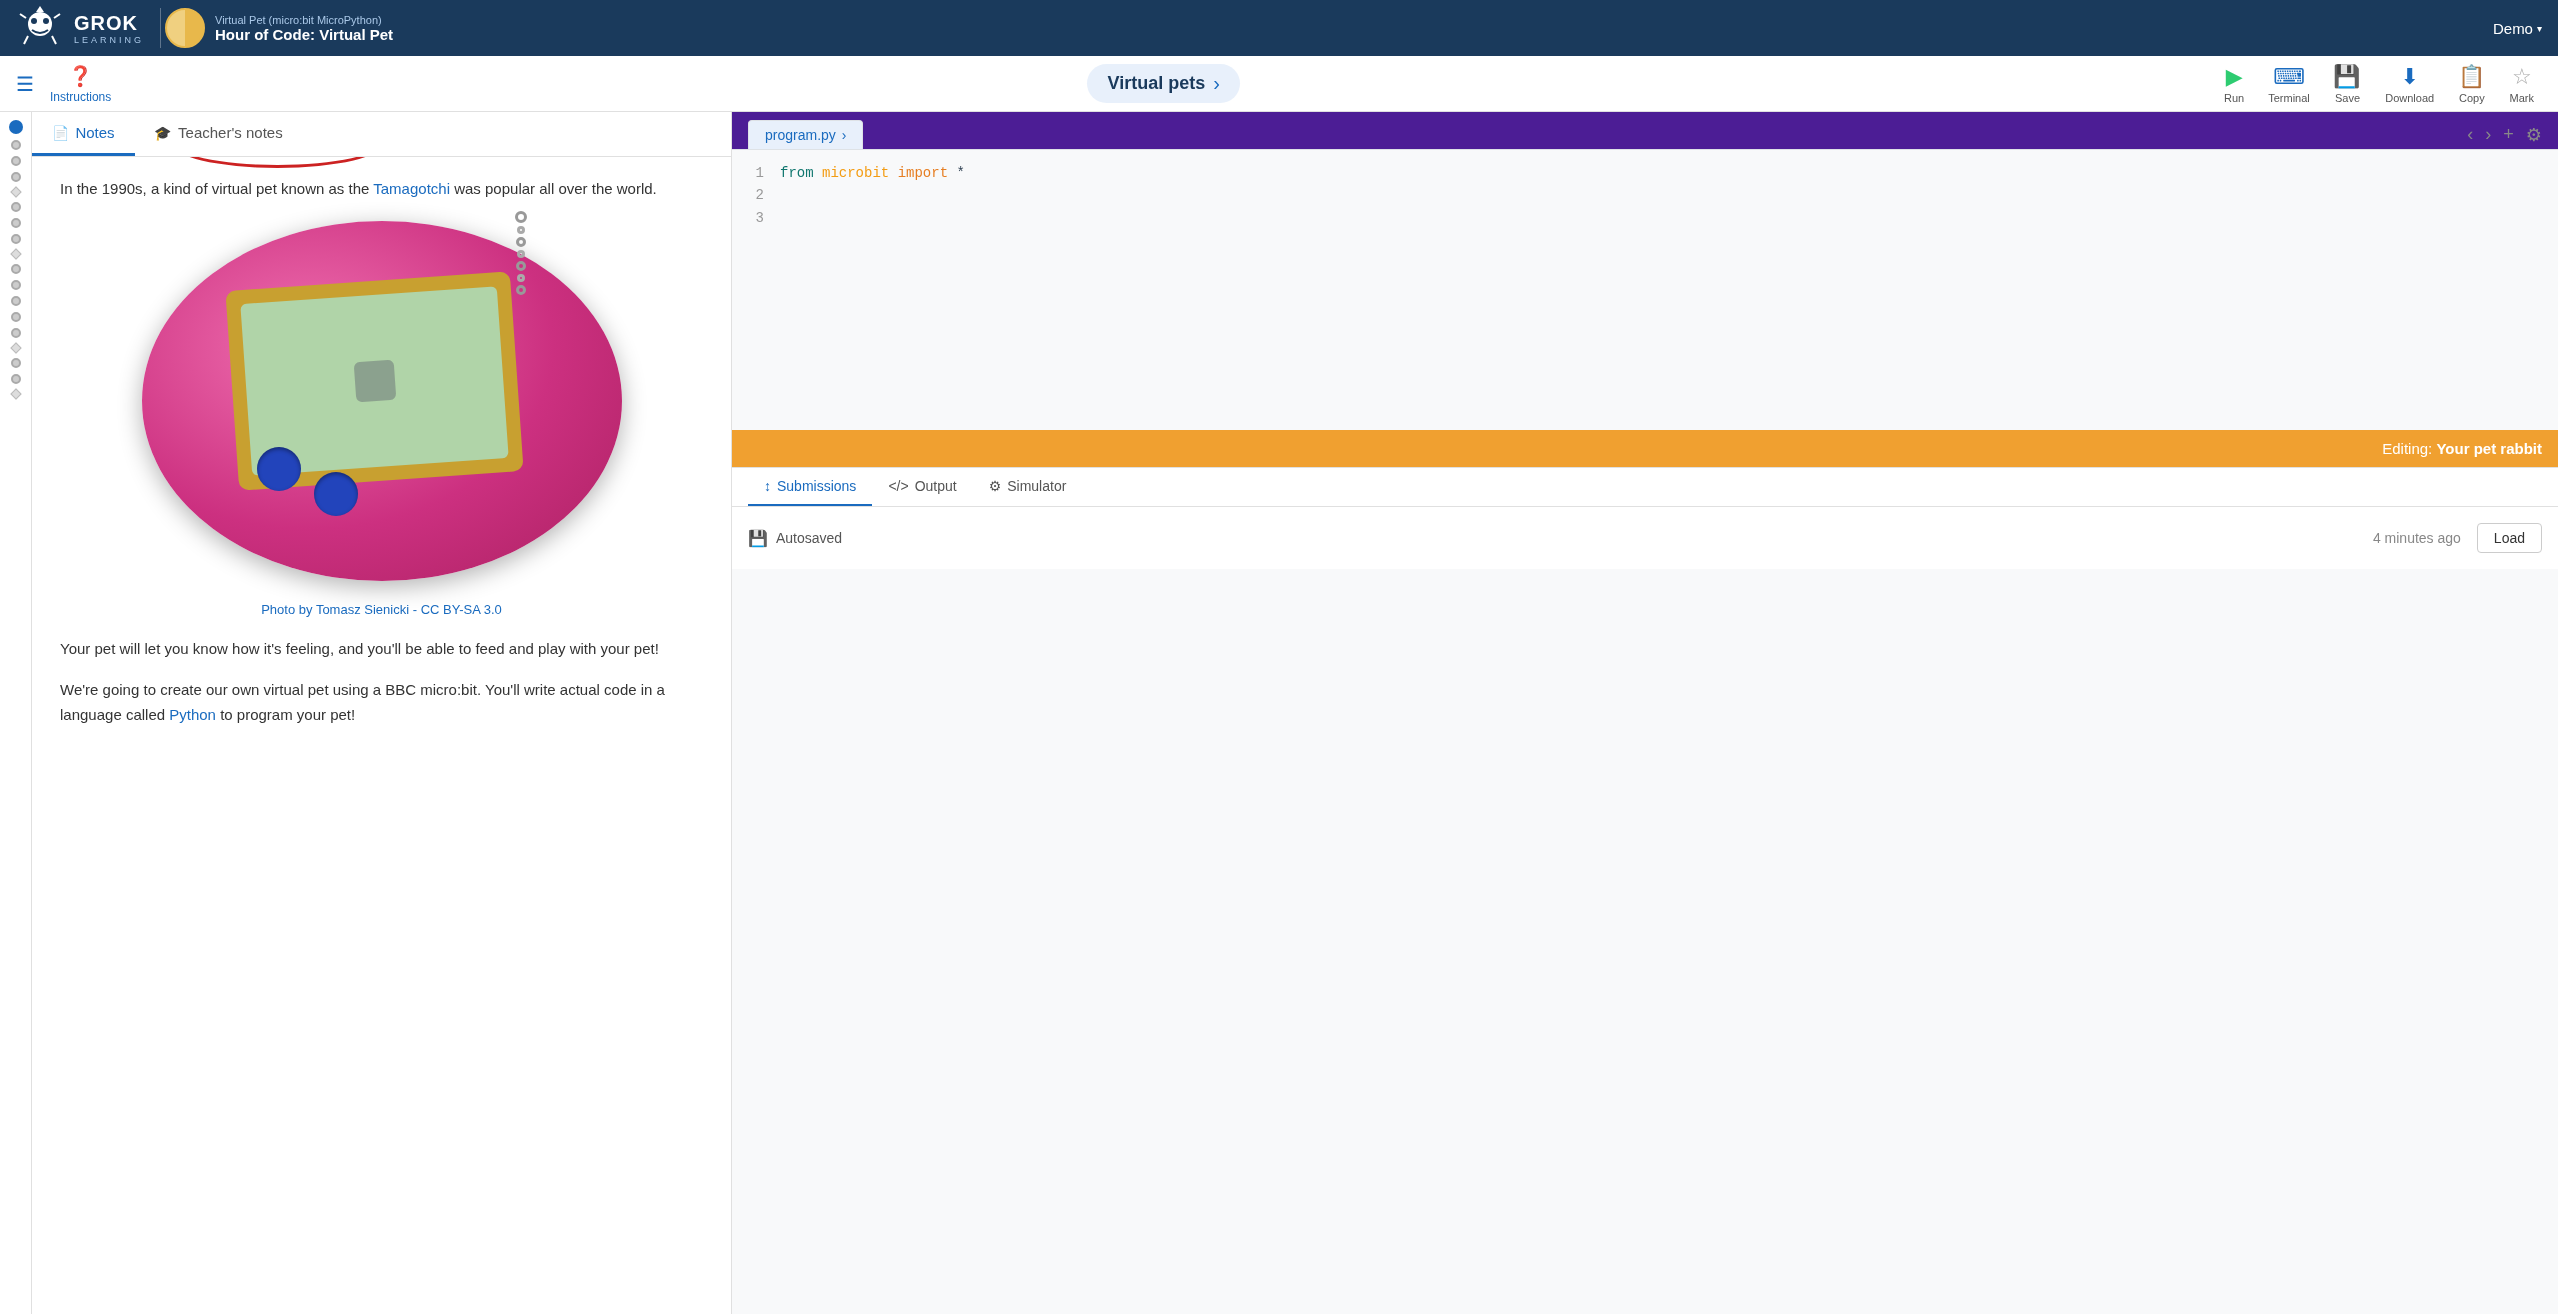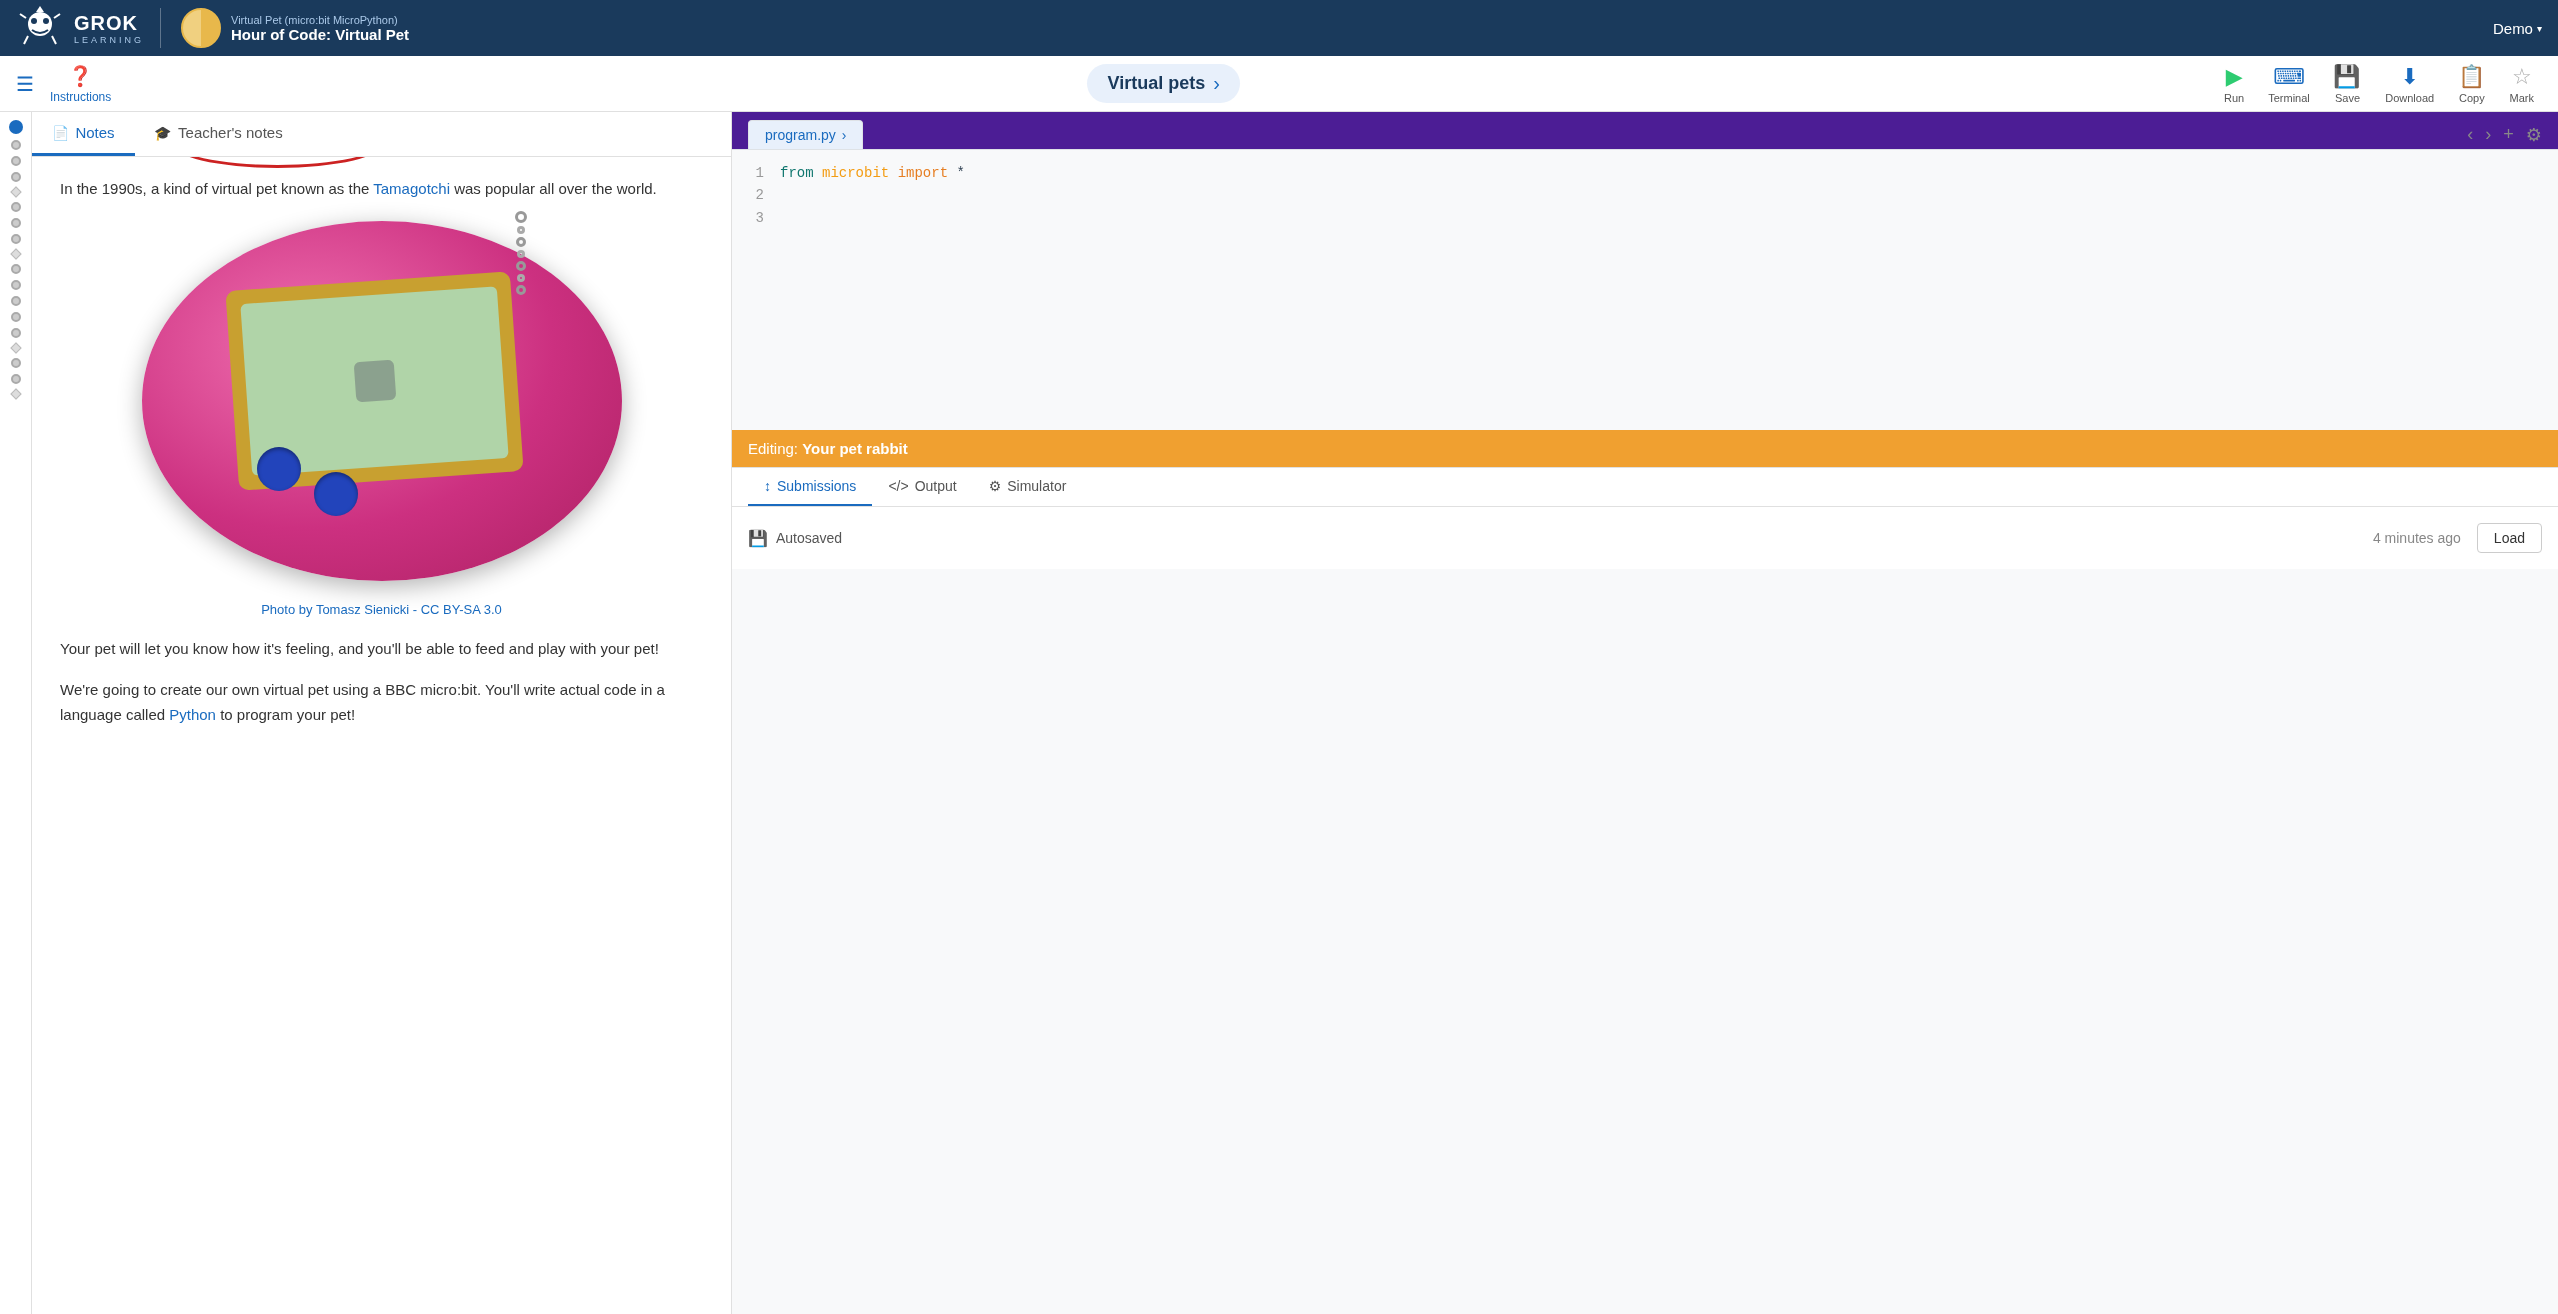--- a/index.html
+++ b/index.html
@@ -10,21 +10,21 @@
       background: #1a3a5c;
       height: 56px;
       display: flex;
       align-items: center;
       padding: 0 16px;
       color: white;
       gap: 16px;
     }
     .logo-area { display: flex; align-items: center; gap: 10px; }
     .logo-icon { width: 48px; height: 48px; }
-    .course-badge { display: flex; align-items: center; gap: 10px; border-left: 1px solid rgba(255,255,255,0.3); padding-left: 20px; }
+    .course-badge { display: flex; align-items: center; gap: 10px; border-left: 1px solid rgba(255,255,255,0.3); padding-left: 4px; }
     .course-badge-circle { width: 40px; height: 40px; border-radius: 50%; background: conic-gradient(#e8b84b 0deg 180deg, #f0d080 180deg 360deg); border: 2px solid #e8b84b; flex-shrink: 0; }
     .course-text { font-size: 11px; color: #aac8e8; }
     .course-title { font-size: 15px; font-weight: bold; color: white; }
     .top-bar-spacer { flex: 1; }
     .demo-btn { color: white; font-size: 15px; cursor: pointer; display: flex; align-items: center; gap: 4px; }
     .demo-caret { font-size: 10px; }
 
     
     .toolbar {
       background: white;
@@ -152,20 +152,21 @@
     .code-module { color: #f39c12; }
     .code-operator { color: #e67e22; }
     .code-star { color: #2c3e50; }
 
     
     .editing-bar {
       background: #f0a030;
       padding: 10px 16px;
       font-size: 15px;
       color: white;
+      text-align: right;
     }
     .editing-bar strong { font-weight: 700; }
 
     
     .bottom-tabs { background: white; border-top: 1px solid #e0e0e0; }
     .bottom-tab-list { display: flex; padding: 0 16px; border-bottom: 1px solid #e0e0e0; }
     .bottom-tab { padding: 10px 16px; font-size: 14px; color: #555; cursor: pointer; display: flex; align-items: center; gap: 6px; border-bottom: 2px solid transparent; }
     .bottom-tab.active { color: #1a6bbf; border-bottom-color: #1a6bbf; }
 
     .bottom-content { padding: 16px; }

